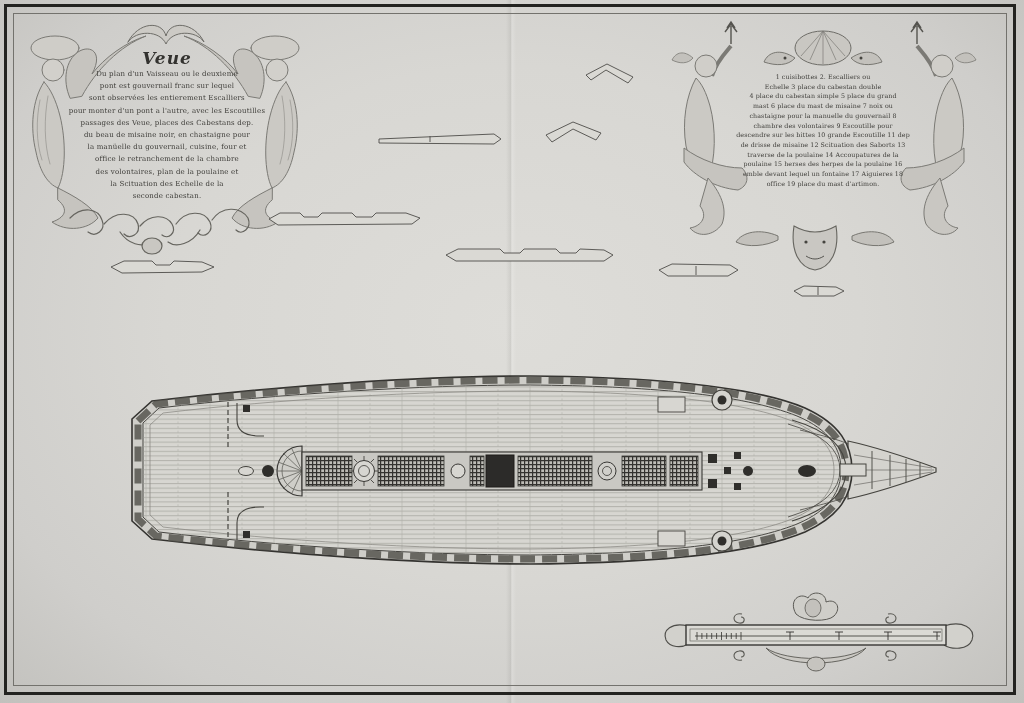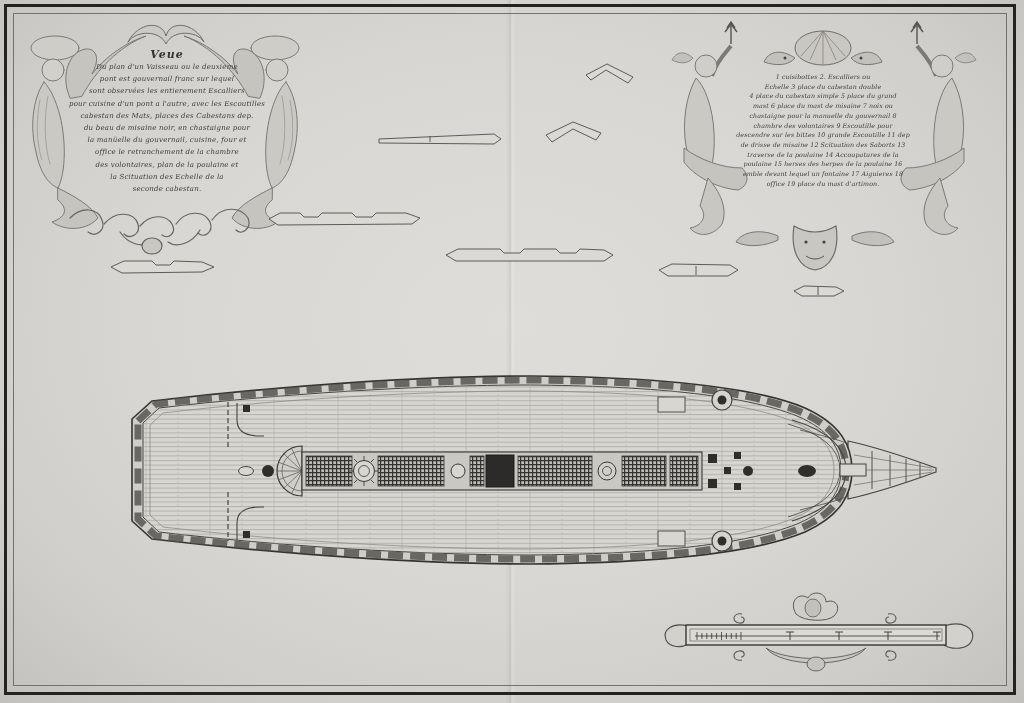--- a/index.html
+++ b/index.html
@@ -22,25 +22,25 @@
     left:4px;top:4px;width:1012px;height:691px;
     border:3px solid #232320;box-sizing:border-box;
   }
   #inner-frame{
     left:13px;top:13px;width:994px;height:673px;
     border:1px solid #73726d;box-sizing:border-box;
   }
   svg{position:absolute;left:0;top:0;}
   
   .cart-title{
-    font-style:italic;font-weight:600;font-size:11px;color:#33322f;
+    font-style:italic;font-weight:600;font-size:17px;color:#33322f;
     letter-spacing:1px;text-align:center;width:100%;
   }
   .cart-line{
-    font-style:italic;color:#3d3c38;text-align:center;white-space:nowrap;
+    color:#3d3c38;text-align:center;white-space:nowrap;
   }
   #left-text{left:62px;top:48px;width:210px;text-align:center;}
   #left-text .cart-line{font-size:7px;line-height:12.2px;letter-spacing:.2px;}
   #right-text{left:722px;top:72px;width:202px;text-align:center;}
   #right-text .cart-line{font-size:6.3px;line-height:9.7px;letter-spacing:.1px;}
 </style>
 </head>
 <body>
 
 <div id="sheet" class="abs"></div>
@@ -263,22 +263,22 @@
 </svg>
 
 <div id="outer-frame" class="abs"></div>
 <div id="inner-frame" class="abs"></div>
 
 <div id="left-text" class="abs">
   <div class="cart-title">Veue</div>
   <div class="cart-line">Du plan d'un Vaisseau ou le deuxieme</div>
   <div class="cart-line">pont est gouvernail franc sur lequel</div>
   <div class="cart-line">sont observées les entierement Escalliers</div>
-  <div class="cart-line">pour cuisine d'un pont a l'autre, avec les Escoutilles</div>
-  <div class="cart-line">cabestan des Mats, places des Cabestans dep.</div>
+  <div class="cart-line">pour monter d'un pont a l'autre, avec les Escoutilles</div>
+  <div class="cart-line">passages des Veue, places des Cabestans dep.</div>
   <div class="cart-line">du beau de misaine noir, en chastaigne pour</div>
   <div class="cart-line">la manüelle du gouvernail, cuisine, four et</div>
   <div class="cart-line">office le retranchement de la chambre</div>
   <div class="cart-line">des volontaires, plan de la poulaine et</div>
   <div class="cart-line">la Scituation des Echelle de la</div>
   <div class="cart-line">seconde cabestan.</div>
 </div>
 
 <div id="right-text" class="abs">
   <div class="cart-line">1 cuisibottes 2. Escalliers ou</div>

